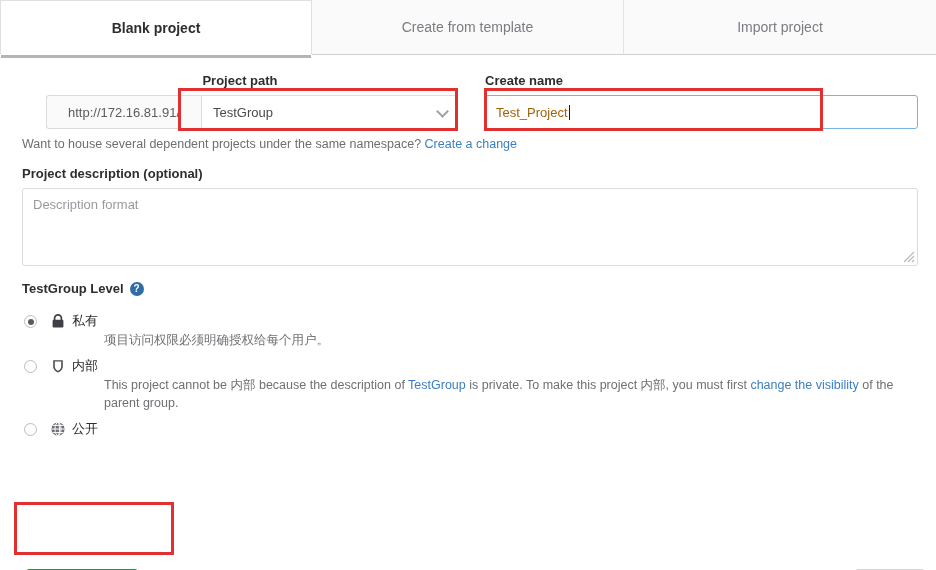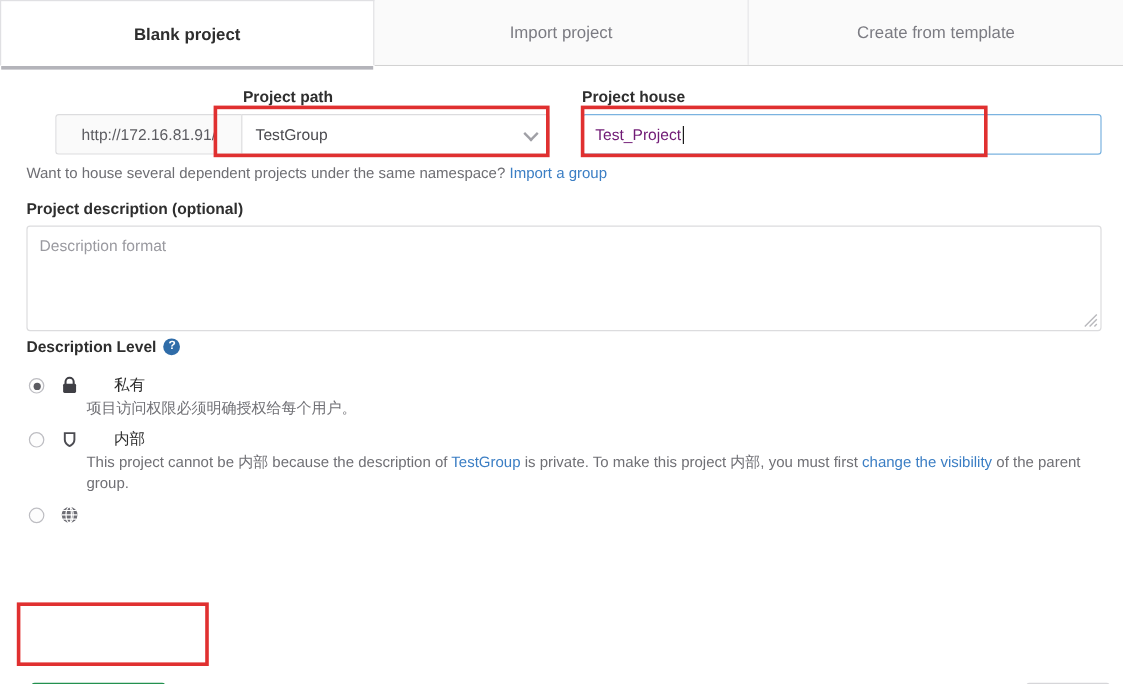--- a/index.html
+++ b/index.html
@@ -90,40 +90,40 @@
     transform: rotate(45deg);
   }
 
   .name-input {
     width: 433px; height: 34px;
     border: 1px solid #7bb3e0;
     border-radius: 3px;
     background: #fff;
     padding: 0 10px;
     font-family: "Liberation Sans", sans-serif;
-    font-size: 13px; color: #701a75;
+    font-size: 13px; color: #a16207;
     display: flex; align-items: center;
     outline: none;
   }
   .caret {
     display: inline-block; width: 1px; height: 15px;
     background: #1a1a1a; margin-left: 1px;
     vertical-align: middle;
   }
 
   .helptext {
     position: absolute; left: 22px; top: 82px;
     font-size: 12.5px; color: #6e6e73;
   }
   .helptext a, .link { color: #3b7ec4; text-decoration: none; cursor: pointer; }
 
   .desc-label { position: absolute; left: 22px; top: 111px; }
   .desc-area {
     position: absolute; left: 22px; top: 133px;
-    width: 896px; height: 88px;
+    width: 896px; height: 78px;
     border: 1px solid #dcdcde; border-radius: 3px;
     background: #fff;
     padding: 8px 10px;
     font-family: "Liberation Sans", sans-serif;
     font-size: 13px;
     color: #9a9aa0;
     overflow: hidden;
     resize: none;
   }
   .resize-handle {
@@ -159,24 +159,24 @@
   }
   .radio.checked::after {
     content: ""; position: absolute;
     left: 2.5px; top: 2.5px; width: 6px; height: 6px;
     border-radius: 50%; background: #5a5a60;
   }
   .vis-icon {
     position: absolute; left: 28px; top: 0;
     width: 16px; height: 16px;
   }
-  .vis-title { font-size: 13px; color: #2e2e2e; line-height: 16px; margin-left: 23px; }
+  .vis-title { font-size: 13px; color: #2e2e2e; line-height: 16px; }
   .vis-desc {
     font-size: 12.5px; color: #707075;
-    line-height: 18px; margin-top: 2px; max-width: 872px;
+    line-height: 18px; margin-top: 2px; max-width: 872px; margin-left: 32px;
   }
 
   
   .btn-create {
     position: absolute; left: 26px; top: 514px;
     background: #2ba160; border: 1px solid #23914f;
     color: #fff; font-size: 13px;
     padding: 8px 14px; border-radius: 3px;
     cursor: pointer; font-family: "Liberation Sans", sans-serif;
   }
@@ -197,63 +197,63 @@
 </head>
 <body>
 
 <div id="root">
 
   <div class="tabs">
     <div class="tab active">
       <span>Blank project</span>
     </div>
     <div class="tab">
+      <span>Create from template</span>
+    </div>
+    <div class="tab">
       <span>Import project</span>
-    </div>
-    <div class="tab">
-      <span>Create from template</span>
     </div>
   </div>
 
   <div class="form">
 
     <div class="col-path">
       <div class="label">Project path</div>
       <div class="input-group">
         <div class="addon">http://172.16.81.91/</div>
         <div class="select-wrap">
           <span>TestGroup</span>
           <span class="chev"></span>
         </div>
       </div>
     </div>
 
     <div class="col-name">
-      <div class="label">Project house</div>
+      <div class="label">Create name</div>
       <div class="name-input">
         <span>Test_Project</span>
           <span class="caret"></span>
       </div>
     </div>
 
     <div class="helptext">
       <span>Want to house several dependent projects under the same namespace?</span>
-      <a class="link">Import a group</a>
+      <a class="link">Create a change</a>
     </div>
 
     <div class="label desc-label">Project description (optional)</div>
     <div class="desc-area">
       <span>Description format</span>
       <svg class="resize-handle" viewBox="0 0 14 14">
         <path d="M13 3 L3 13 M13 7 L7 13 M13 11 L11 13" stroke="#b9b9bd" stroke-width="1.2" fill="none"></path>
       </svg>
     </div>
 
     <div class="vis-head">
-      <span class="label">Description Level</span>
+      <span class="label">TestGroup Level</span>
       <span class="qmark">?</span>
     </div>
 
     <div class="vis-list">
 
       <div class="vis-item">
         <span class="radio checked"></span>
         <svg class="vis-icon" viewBox="0 0 16 16">
           <path d="M4.6 7V5.2a3.4 3.4 0 0 1 6.8 0V7" stroke="#3f3f45" stroke-width="1.7" fill="none"></path>
           <rect x="2.6" y="6.8" width="10.8" height="7.6" rx="1.2" fill="#3f3f45"></rect>
@@ -272,20 +272,21 @@
         <div class="vis-desc"><span>This project cannot be 内部 because the description of </span><a class="link">TestGroup</a><span> is private. To make this project 内部, you must first </span><a class="link">change the visibility</a><span> of the parent group.</span></div>
       </div>
 
       <div class="vis-item">
         <span class="radio"></span>
         <svg class="vis-icon" viewBox="0 0 16 16">
           <circle cx="8" cy="8" r="6.6" fill="#6e6e75"></circle>
           <path d="M8 1.4c2 2 2 11.2 0 13.2M1.4 8h13.2M2.6 4.4h10.8M2.6 11.6h10.8" stroke="#ffffff" stroke-width="1" fill="none"></path>
           <ellipse cx="8" cy="8" rx="3" ry="6.6" stroke="#ffffff" stroke-width="1" fill="none"></ellipse>
         </svg>
+        <div class="vis-title">公开</div>
       </div>
 
     </div>
 
     <button class="btn-create">Create project</button>
     <button class="btn-cancel">Cancel</button>
   </div>
 
   <div class="annot" id="annot-group"></div>
   <div class="annot" id="annot-name"></div>

